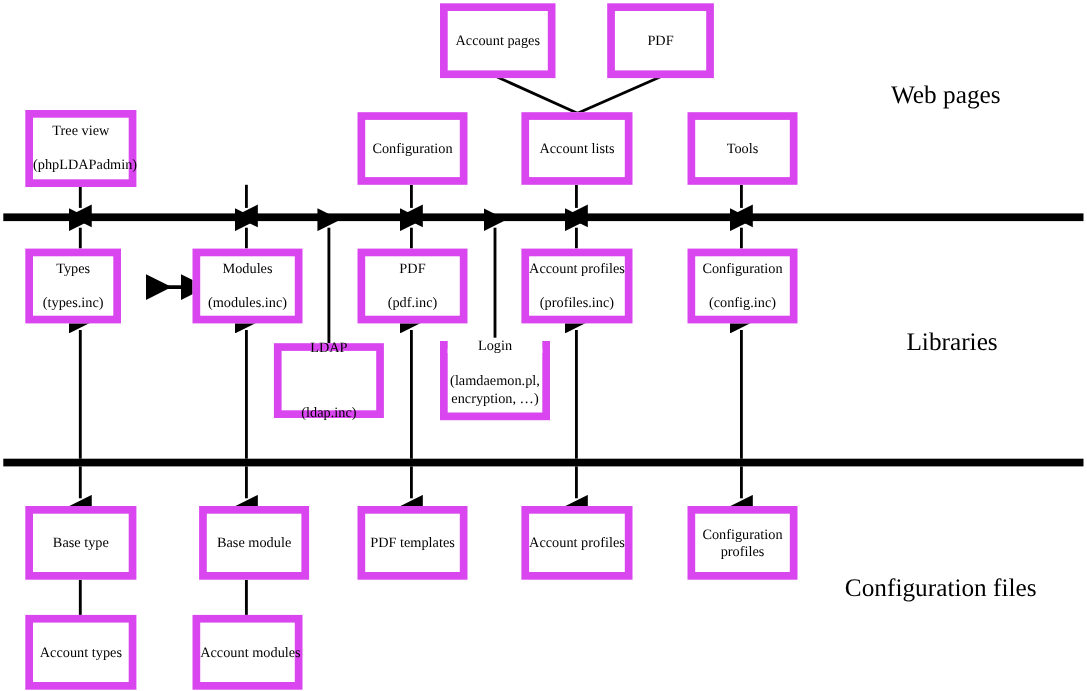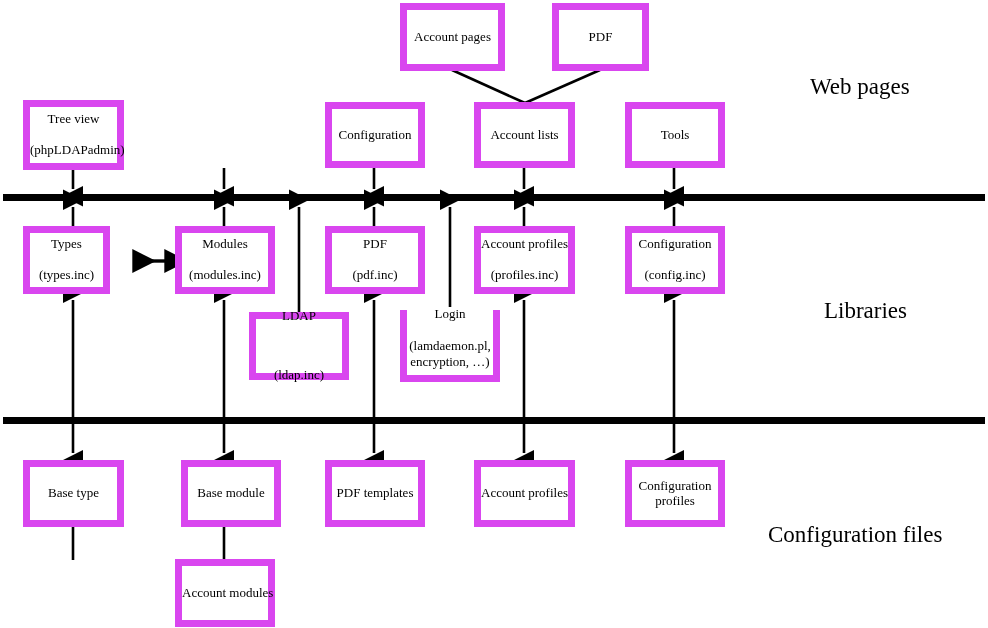--- a/index.html
+++ b/index.html
@@ -272,18 +272,21 @@
 
   <div class="node" style="left:474px; top:460px; width:101px; height:67px;">
     <span class="line1">Account profiles</span>
   </div>
 
   <div class="node stackwrap" style="left:625px; top:460px; width:100px; height:67px;">
     <span class="line1">Configuration</span>
     <span class="line2">profiles</span>
   </div>
 
+  <div class="node" style="left:23px; top:559px; width:101px; height:68px;">
+    <span class="line1">Account types</span>
+  </div>
 
   <div class="node" style="left:175px; top:559px; width:100px; height:68px;">
     <span class="line1">Account modules</span>
   </div>
 
 </div>
 
 </body></html>

